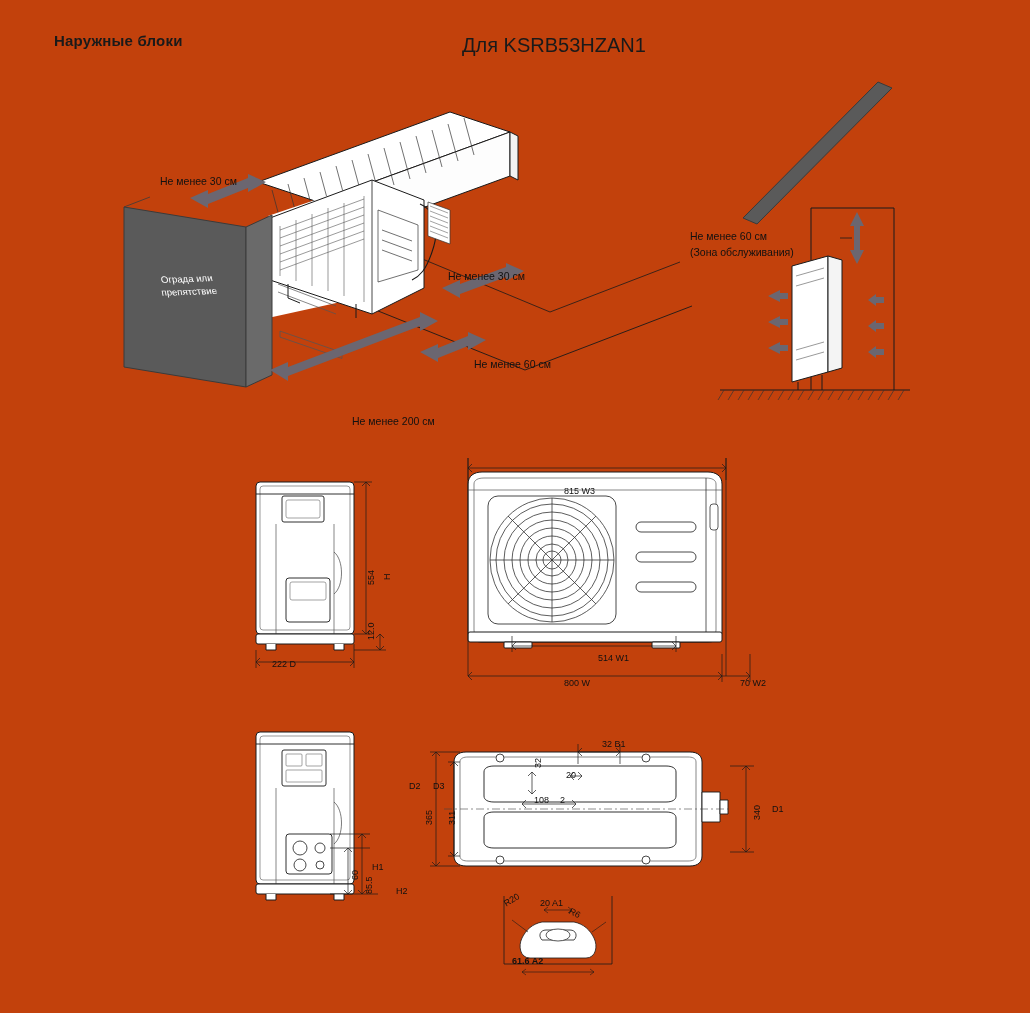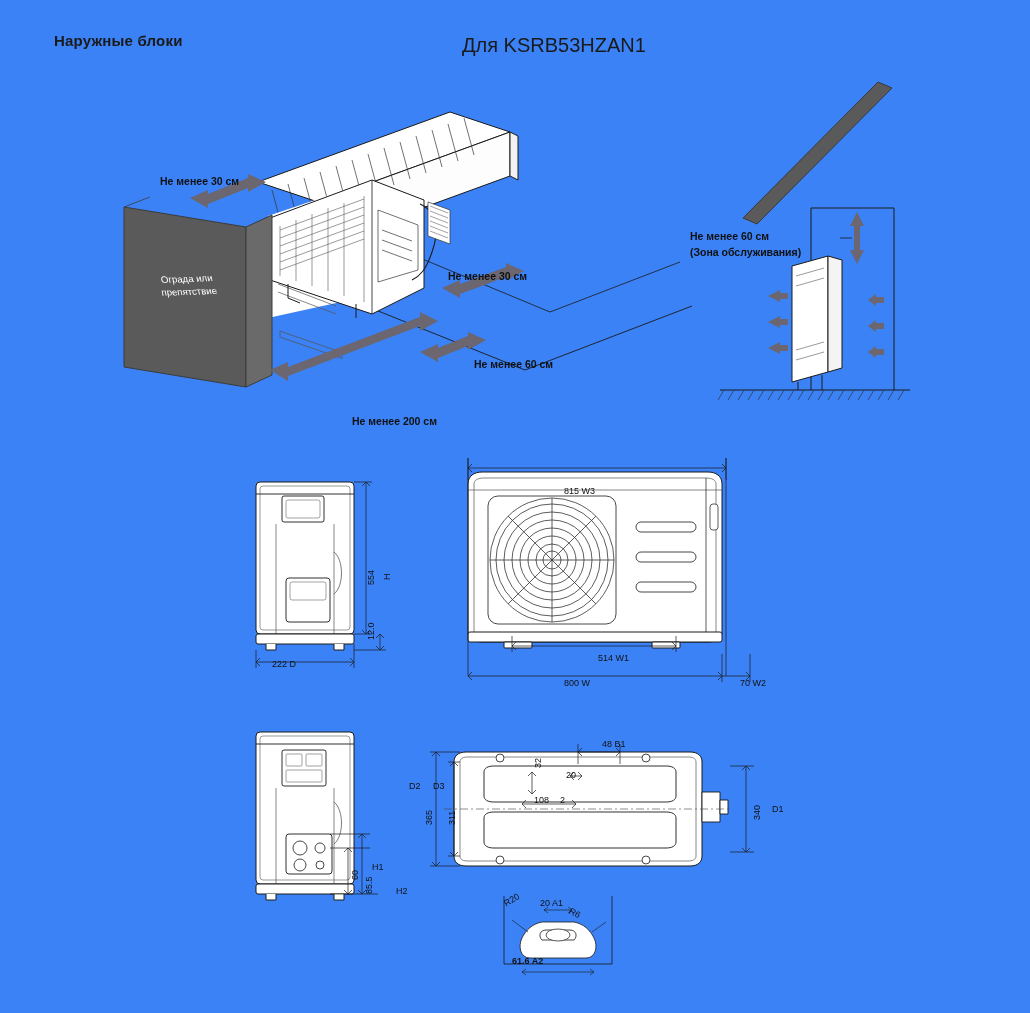--- a/index.html
+++ b/index.html
@@ -9,37 +9,37 @@
   }
   body {
     font-family: "Liberation Sans", sans-serif;
     color: #1a1a1a;
   }
   #page {
     position: relative;
     width: 1030px;
     height: 1013px;
     overflow: hidden;
-    background: #3b82f6;
+    background: #c2410c;
   }
   .abs { position: absolute; }
   .ttl {
     font-weight: bold;
     font-size: 15px;
     letter-spacing: .2px;
   }
   .subttl {
     font-size: 20px;
   }
   .lbl {
     font-size: 10.5px;
     color: #111;
     white-space: nowrap;
   }
-  .lbl-b { font-weight: bold; }
+  .lbl-b { font-weight: normal; }
   .dim {
     font-size: 9px;
     color: #111;
     white-space: nowrap;
   }
   .dim-v {
     font-size: 9px;
     color: #111;
     white-space: nowrap;
     transform-origin: left top;
@@ -542,21 +542,21 @@
         <path d="M162 70 L166 74 L162 78"></path>
       </g>
     </svg>
   </div>
   <div class="abs dim" style="left:409px; top:781px;">D2</div>
   <div class="abs dim" style="left:433px; top:781px;">D3</div>
   <div class="abs dim-v" style="left:424px; top:825px;">365</div>
   <div class="abs dim-v" style="left:447px; top:825px;">311</div>
   <div class="abs dim-v" style="left:752px; top:820px;">340</div>
   <div class="abs dim" style="left:772px; top:804px;">D1</div>
-  <div class="abs dim" style="left:602px; top:739px;">48  B1</div>
+  <div class="abs dim" style="left:602px; top:739px;">32  B1</div>
   <div class="abs dim-v" style="left:533px; top:768px;">32</div>
   <div class="abs dim" style="left:566px; top:770px;">20</div>
   <div class="abs dim" style="left:534px; top:795px;">108</div>
   <div class="abs dim" style="left:560px; top:795px;">2</div>
 
   <div class="abs" style="left:498px; top:890px; width:120px; height:100px;">
     <svg width="120" height="100" viewBox="0 0 120 100">
       <g fill="none" stroke="#1a1a1a" stroke-width="0.8">
         <path d="M6 6 L6 74 L114 74 L114 6"></path>
 

